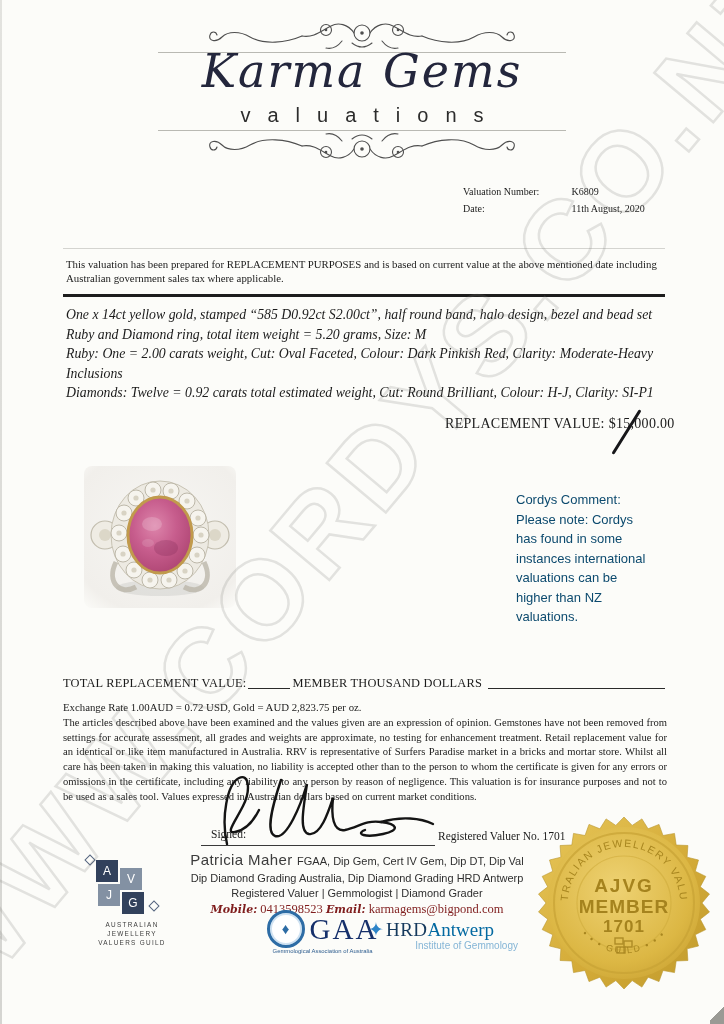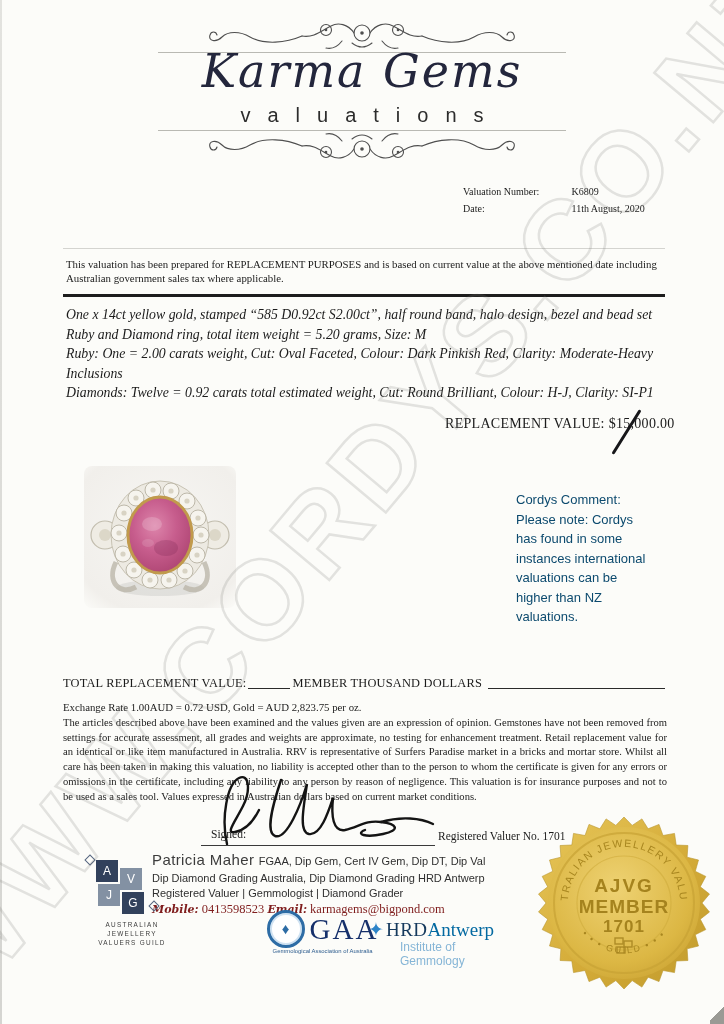--- a/index.html
+++ b/index.html
@@ -51,21 +51,21 @@
   .total-line .filler{flex:1;border-bottom:1px solid #2a2a2a;margin:0 0 2px 6px;}
   .exchange{position:absolute;left:63px;top:701px;font-size:10.8px;}
   .disclaimer{position:absolute;left:63px;top:716px;width:604px;font-size:10.6px;line-height:14.7px;text-align:justify;}
 
   
   .sig-scribble{position:absolute;left:205px;top:770px;width:245px;height:80px;}
   .signed-lbl{position:absolute;left:175px;top:828px;font-size:11.5px;margin-left:36px;}
   .sig-line{position:absolute;left:201px;top:845px;width:234px;height:1px;background:#3a3a3a;}
   .reg-no{position:absolute;left:438px;top:830px;font-size:11.5px;}
 
-  .creds{position:absolute;left:152px;top:851px;width:434px;text-align:left;
+  .creds{position:absolute;left:140px;top:851px;width:434px;text-align:center;
     font-family:"Liberation Sans",sans-serif;color:#2f2f2f;}
   .creds .name{font-size:15px;color:#3c3c3c;letter-spacing:.4px;}
   .creds .quals{font-size:11px;}
   .creds .row{font-size:11px;margin-top:3px;}
   .creds .contact{font-family:"Liberation Serif",serif;font-size:12.5px;margin-top:3px;color:#7f1d1d;}
   .creds .script{font-family:"DejaVu Serif",serif;font-style:italic;font-weight:bold;font-size:11px;}
 
   
   .ajvg{position:absolute;left:80px;top:856px;width:104px;}
   .ajvg .grid{position:relative;height:60px;}
@@ -83,21 +83,21 @@
     display:flex;align-items:center;justify-content:center;color:#2d6ca5;font-size:15px;box-shadow:inset 0 0 0 2px #cfe2f2;}
   .gaa .word{font-size:29px;color:#16306b;letter-spacing:2px;margin-left:5px;font-family:"Liberation Serif",serif;}
   .gaa .cap{font-size:5.9px;color:#2d5c8e;margin-top:0px;font-family:"Liberation Sans",sans-serif;}
 
   
   .hrd{position:absolute;left:368px;top:918px;width:150px;font-family:"Liberation Serif",serif;}
   .hrd .row{display:flex;align-items:center;}
   .hrd .star{color:#2d84c8;font-size:19px;margin-right:2px;}
   .hrd .hrd-t{font-size:19px;color:#15395d;letter-spacing:.5px;}
   .hrd .ant-t{font-size:19px;color:#0369a1;}
-  .hrd .cap{font-size:12px;color:#85b5d6;margin-left:32px;margin-top:-1px;font-family:"Liberation Sans",sans-serif;}
+  .hrd .cap{font-size:10px;color:#85b5d6;margin-left:23px;margin-top:-1px;font-family:"Liberation Sans",sans-serif;text-align:right;}
 
   
   .seal{position:absolute;left:537px;top:816px;width:174px;height:174px;z-index:2;}
 
   .edge-left{position:absolute;left:0;top:0;bottom:0;width:2px;background:linear-gradient(#d8d8d4,#c4c4c0);opacity:.7;}
   .corner{position:absolute;right:0;bottom:0;width:14px;height:20px;
     background:linear-gradient(135deg,transparent 48%,#9a9a95 50%);}
 </style>
 </head>
 <body>

